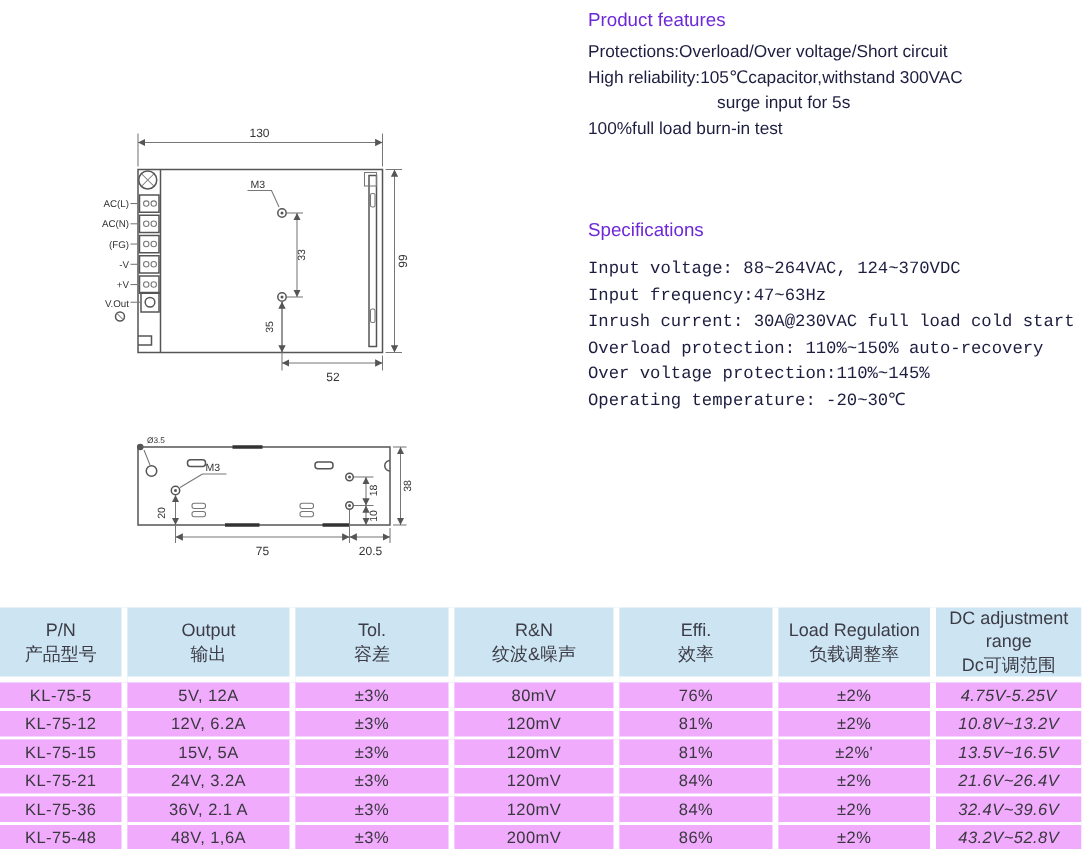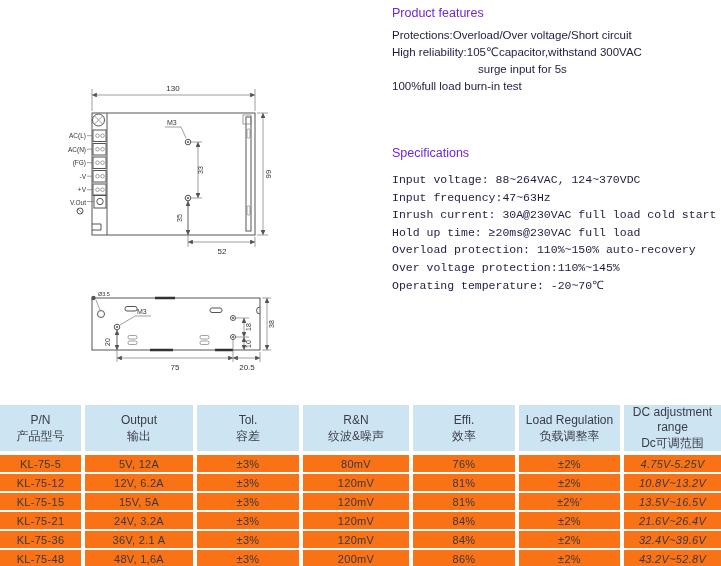--- a/index.html
+++ b/index.html
@@ -34,21 +34,21 @@
   
   .tbl-wrap{position:absolute;left:0;right:0;top:405px;bottom:0;}
   table.spec{border-collapse:separate;border-spacing:0;table-layout:fixed;width:721px;}
   table.spec th,table.spec td{box-sizing:border-box;padding:0;text-align:center;vertical-align:middle;}
   table.spec th{
     background:#cde4f3;height:45px;font-weight:normal;color:#3c3c46;
     border-right:4px solid #fff;border-bottom:4px solid #fff;
   }
   table.spec th:last-child{border-right:none;}
   table.spec td{
-    background:#f97316;height:19px;font-size:11px;color:#38383e;
+    background:#f0abfc;height:19px;font-size:11px;color:#38383e;
     border-right:4px solid #fff;border-bottom:2px solid #fff;letter-spacing:.3px;
   }
   table.spec td:last-child{border-right:none;font-style:italic;}
   .th-en{display:block;font-size:12px;line-height:15px;}
   .th-zh{display:block;font-size:12px;line-height:16px;}
   th.cond .th-en{font-size:12px;}
 </style>
 </head>
 <body>
 
@@ -219,24 +219,23 @@
       <p class="fline">100%full load burn-in test</p>
     </div>
   </div>
 
   <div class="specs">
     <p class="sec-title">Specifications</p>
     <div class="lines">
       <p class="sline">Input voltage:  88~264VAC, 124~370VDC</p>
       <p class="sline">Input frequency:47~63Hz</p>
       <p class="sline">Inrush current:  30A@230VAC full load cold start</p>
-      <p class="sline">Hold up time:  ≥20ms@230VAC full load</p>
       <p class="sline">Overload protection:  110%~150% auto-recovery</p>
       <p class="sline">Over voltage protection:110%~145%</p>
-      <p class="sline">Operating temperature:  -20~70℃</p>
+      <p class="sline">Operating temperature:  -20~30℃</p>
     </div>
   </div>
 
   <div class="tbl-wrap">
     <table class="spec">
       <colgroup>
         <col style="width:85px">
           <col style="width:112px">
           <col style="width:106px">
         <col style="width:110px">

